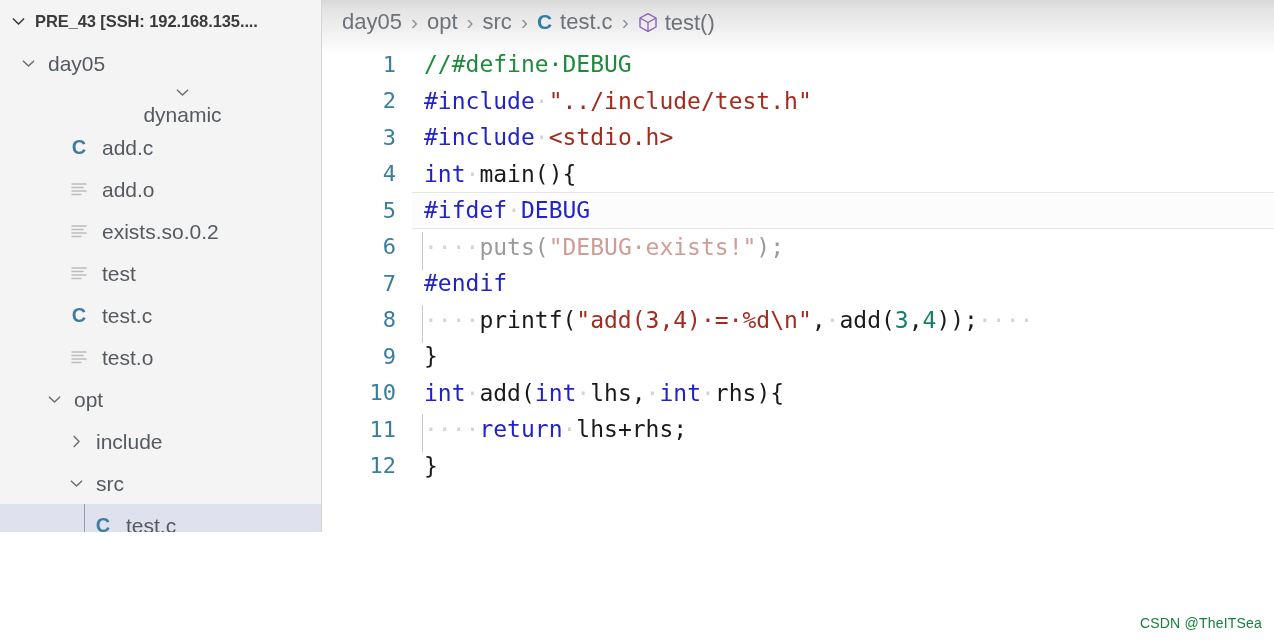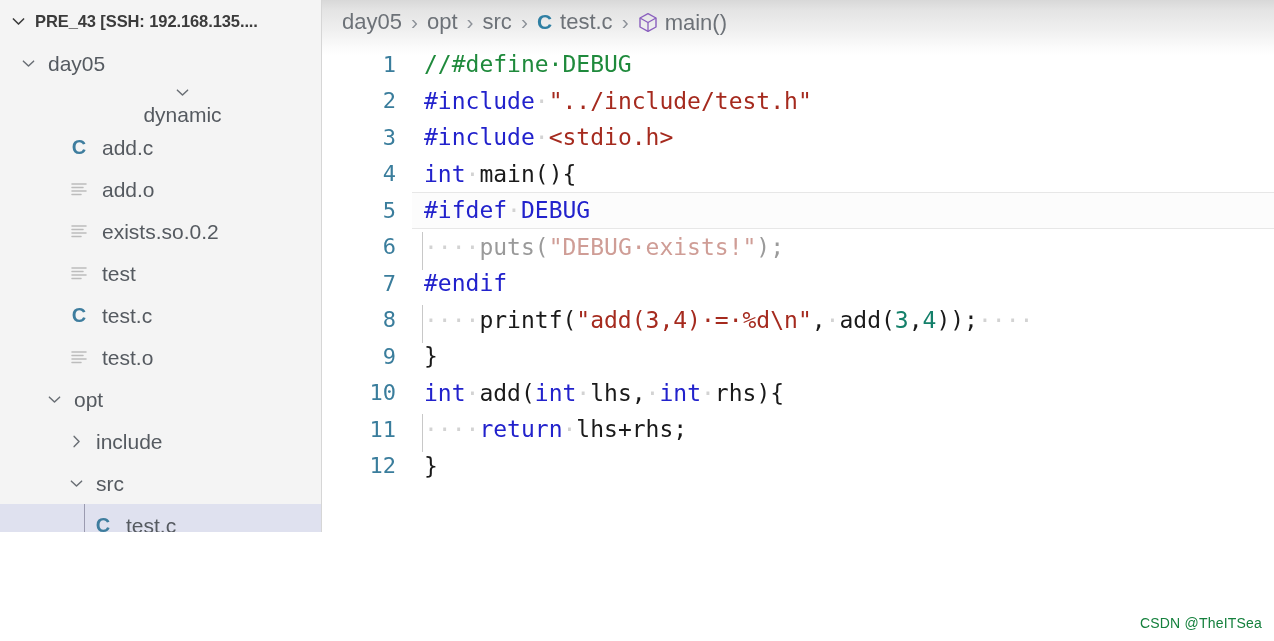--- a/index.html
+++ b/index.html
@@ -373,21 +373,21 @@
         <span class="crumb"><span>opt</span></span>
         <span class="sep">›</span>
         <span class="crumb"><span>src</span></span>
         <span class="sep">›</span>
         <span class="crumb"><span class="bc-c">C</span><span>test.c</span></span>
         <span class="sep">›</span>
         <span class="crumb"><span class="bc-cube"><svg width="20" height="21" viewBox="0 0 20 21">
               <path d="M10 1.6 L18 6 L18 15 L10 19.4 L2 15 L2 6 Z" fill="none" stroke="#8a5fbe" stroke-width="1.4" stroke-linejoin="round"></path>
               <path d="M2 6 L10 10.5 L18 6" fill="none" stroke="#8a5fbe" stroke-width="1.3" stroke-linejoin="round"></path>
               <path d="M10 10.5 L10 19.4" fill="none" stroke="#8a5fbe" stroke-width="1.3"></path>
-            </svg></span><span>main()</span></span>
+            </svg></span><span>test()</span></span>
       </div>
 
     <div id="code">
         <div class="code-line"><span class="lineno">1</span><span class="code-text"><span class="t-comment">//#define·DEBUG</span></span></div>
         <div class="code-line"><span class="lineno">2</span><span class="code-text"><span class="t-pre">#include</span><span class="t-ws">·</span><span class="t-str">"../include/test.h"</span></span></div>
         <div class="code-line"><span class="lineno">3</span><span class="code-text"><span class="t-pre">#include</span><span class="t-ws">·</span><span class="t-str">&lt;stdio.h&gt;</span></span></div>
         <div class="code-line"><span class="lineno">4</span><span class="code-text"><span class="t-kw">int</span><span class="t-ws">·</span><span class="t-plain">main(){</span></span></div>
         <div class="code-line hl"><span class="lineno">5</span><span class="code-text"><span class="t-pre">#ifdef</span><span class="t-ws">·</span><span class="t-pre">DEBUG</span></span></div>
         <div class="code-line"><span class="lineno">6</span><span class="code-text"><span class="ind-guide"></span><span class="t-ws">····</span><span class="t-dim">puts(</span><span class="t-dimstr">"DEBUG·exists!"</span><span class="t-dim">);</span></span></div>
         <div class="code-line"><span class="lineno">7</span><span class="code-text"><span class="t-pre">#endif</span></span></div>

